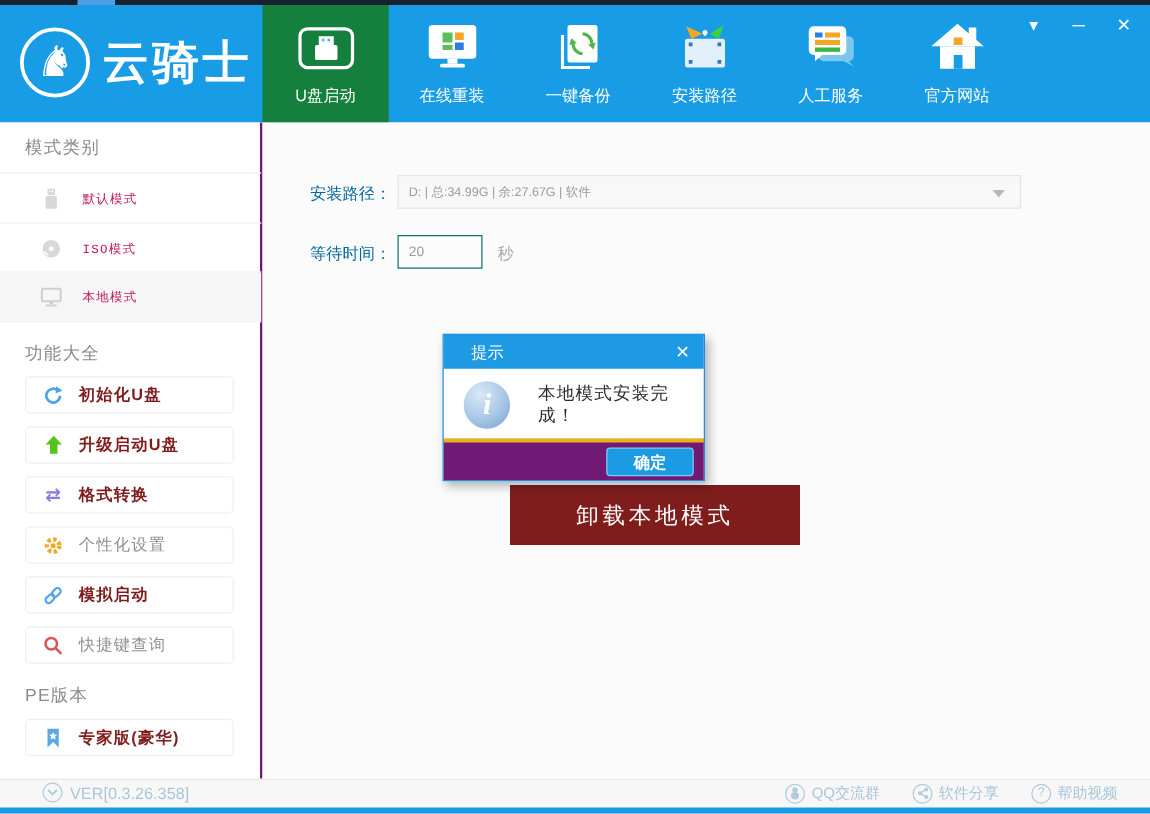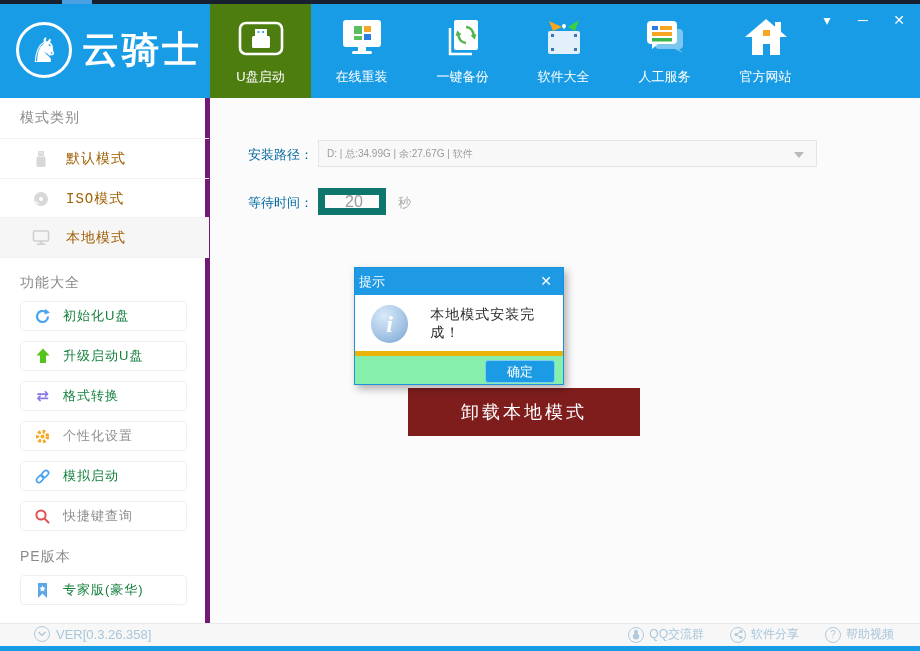--- a/index.html
+++ b/index.html
@@ -13,64 +13,64 @@
 
   
   .header { left:0; top:4px; width:920px; height:94px; background:#199ce6; }
   .logo { position:absolute; left:16px; top:18px; display:flex; align-items:center; gap:10px; color:#fff; }
   .logo-circle { width:56px; height:56px; border:3px solid #fff; border-radius:50%; display:flex; align-items:center; justify-content:center; }
   .logo-knight { font-size:34px; color:#fff; transform:scaleX(-1); font-family:"DejaVu Sans",sans-serif; line-height:1; }
   .brand-name { font-size:37px; font-weight:bold; letter-spacing:3px; }
 
   .nav { position:absolute; left:210px; top:0; height:94px; display:flex; }
   .nav-tab { width:101px; height:94px; display:flex; flex-direction:column; align-items:center; justify-content:center; gap:9px; color:#fff; cursor:pointer; }
-  .nav-tab.active { background:#4d7c0f; }
+  .nav-tab.active { background:#15803d; }
   .nav-tab .nav-label { font-size:13px; }
   .nav-icn { height:42px; display:flex; align-items:center; justify-content:center; }
 
   .win-controls { position:absolute; right:10px; top:6px; display:flex; gap:14px; color:#fff; }
   .win-btn { width:22px; height:20px; text-align:center; font-size:14px; line-height:20px; cursor:pointer; }
 
   
-  .sidebar { left:0; top:98px; width:210px; height:525px; background:#fff; border-right:5px solid #701a75; }
+  .sidebar { left:0; top:98px; width:210px; height:525px; background:#fff; border-right:2px solid #701a75; }
   .side-title { position:absolute; left:20px; font-size:14px; color:#8a8a8a; letter-spacing:1px; }
   .side-divider { position:absolute; left:0; width:209px; height:1px; background:#f2f2f2; }
   .mode-item { position:absolute; left:0; width:209px; height:39px; display:flex; align-items:center; cursor:pointer; }
   .mode-item.selected { background:#f6f6f6; }
   .mode-item .m-icn { position:absolute; left:32px; width:18px; height:18px; display:flex; align-items:center; justify-content:center; }
-  .mode-item .m-label { position:absolute; left:66px; font-size:14px; color:#a16207; letter-spacing:1px; }
+  .mode-item .m-label { position:absolute; left:66px; font-size:10px; color:#be185d; letter-spacing:1px; }
   .feat-btn { position:absolute; left:20px; width:167px; height:30px; border:1px solid #efefef; border-radius:4px; background:#fff; display:flex; align-items:center; cursor:pointer; }
   .feat-btn .f-icn { position:absolute; left:13px; width:17px; height:17px; display:flex; align-items:center; justify-content:center; }
   .feat-btn .f-label { position:absolute; left:42px; font-size:13px; letter-spacing:1px; }
-  .f-label.dim { color:#15803d; }
+  .f-label.dim { color:#7f1d1d;font-weight:bold; }
   .f-label.dark { color:#8f8f8f; }
   .glyph-transfer { font-size:15px; font-weight:bold; color:#8a7ae8; font-family:"DejaVu Sans",sans-serif; }
 
   
   .main { left:210px; top:98px; width:710px; height:525px; background:#fbfbfb; }
   .field-label { position:absolute; font-size:13px; color:#0369a1; }
   .dropdown { position:absolute; left:108px; top:42px; width:499px; height:27px; background:#f8f8f8; border:1px solid #e5e5e5; display:flex; align-items:center; cursor:pointer; }
   .dropdown .dd-value { font-size:10px; color:#9b9b9b; margin-left:8px; }
   .dd-caret { position:absolute; right:12px; top:11px; width:0; height:0; border-left:5px solid transparent; border-right:5px solid transparent; border-top:6px solid #b9b9b9; }
-  .wait-input { position:absolute; left:108px; top:90px; width:68px; height:27px; background:#fcfcfc; border:7px solid #0f766e; font-size:16px; color:#9b9b9b; padding-left:20px; font-family:inherit; }
+  .wait-input { position:absolute; left:108px; top:90px; width:68px; height:27px; background:#fcfcfc; border:1px solid #0f766e; font-size:11px; color:#9b9b9b; padding-left:8px; font-family:inherit; }
   .unit { position:absolute; left:188px; top:96px; font-size:13px; color:#a8a8a8; }
   .uninstall-btn { position:absolute; left:198px; top:290px; width:232px; height:48px; background:#7f1d1d; color:#fff; font-size:18px; letter-spacing:3px; display:flex; align-items:center; justify-content:center; cursor:pointer; }
 
   
   .dialog { left:354px; top:267px; width:210px; height:118px; background:#fff; border:1px solid #1e8fdc; box-shadow:3px 4px 8px rgba(0,0,0,0.3); z-index:10; }
   .dlg-titlebar { position:absolute; left:0; top:0; width:100%; height:27px; background:#1e9ae4; display:flex; align-items:center; }
-  .dlg-title { color:#fff; font-size:13px; margin-left:4px;text-align:center; }
+  .dlg-title { color:#fff; font-size:13px; margin-left:22px;text-align:center; }
   .dlg-close { position:absolute; right:8px; top:4px; color:#fff; font-size:14px; font-weight:bold; width:18px; height:18px; text-align:center; line-height:18px; cursor:pointer; }
   .dlg-body { position:absolute; left:0; top:27px; width:100%; height:58px; display:flex; align-items:center; }
   .info-icon { width:38px; height:38px; margin-left:16px; border-radius:50%;
     background:radial-gradient(circle at 35% 28%, #d9e9f8, #a7c6e6 55%, #7ea8d4 90%);
     color:#fff; display:flex; align-items:center; justify-content:center;
     font-family:"Liberation Serif","DejaVu Serif",serif; font-style:italic; font-weight:bold; font-size:24px; }
   .dlg-msg { font-size:14px; color:#2b2b2b; margin-left:22px; letter-spacing:1px; }
-  .dlg-footer { position:absolute; left:0; bottom:0; width:100%; height:33px; background:#86efac; border-top:5px solid #eab308; }
+  .dlg-footer { position:absolute; left:0; bottom:0; width:100%; height:33px; background:#701a75; border-top:3px solid #eab308;font-weight:bold; }
   .ok-btn { position:absolute; right:8px; top:4px; width:70px; height:23px; background:#1c9be5; border:1px solid #7ecbf5; border-radius:3px; color:#fff; font-size:13px; display:flex; align-items:center; justify-content:center; cursor:pointer; }
 
   
   .footer { left:0; top:623px; width:920px; height:23px; background:#f7f7f7; border-top:1px solid #e9e9e9; }
   .ver-wrap { position:absolute; left:34px; top:2px; display:flex; align-items:center; gap:6px; color:#a9c6da; font-size:13px; cursor:pointer; }
   .foot-links { position:absolute; right:26px; top:2px; display:flex; gap:26px; }
   .foot-link { display:flex; align-items:center; gap:5px; color:#a9c6da; font-size:12px; cursor:pointer; }
   .f-circle { width:16px; height:16px; border:1px solid #b0cbdd; border-radius:50%; display:flex; align-items:center; justify-content:center; font-size:10px; color:#b0cbdd; }
   .bottom-strip { left:0; top:646px; width:920px; height:5px; background:#199ce6; }
 </style>
@@ -136,21 +136,21 @@
             <polygon points="8,3 21,9 12,13" fill="#f5a623"></polygon>
             <polygon points="38,2 27,9 34,13" fill="#3ed13e"></polygon>
             <path d="M23 6 a2 2 0 0 1 2 2 c0 1.5 -2 3 -2 3 s-2 -1.5 -2 -3 a2 2 0 0 1 2 -2z" fill="#fff"></path>
             <rect x="7" y="13" width="32" height="23" rx="2" fill="#e9f4fc" opacity="0.96"></rect>
             <rect x="10" y="16" width="3" height="3" fill="#3a78b5"></rect>
             <rect x="33" y="16" width="3" height="3" fill="#3a78b5"></rect>
             <rect x="10" y="30" width="3" height="3" fill="#3a78b5"></rect>
             <rect x="33" y="30" width="3" height="3" fill="#3a78b5"></rect>
           </svg>
       </span>
-      <span class="nav-label">软件大全</span>
+      <span class="nav-label">安装路径</span>
     </div>
     <div class="nav-tab">
       <span class="nav-icn">
         <svg width="44" height="38" viewBox="0 0 44 38">
             <rect x="12" y="10" width="28" height="20" rx="4" fill="#7cc7f0"></rect>
             <polygon points="34,28 40,34 32,30" fill="#7cc7f0"></polygon>
             <rect x="4" y="2" width="30" height="23" rx="4" fill="#fff"></rect>
             <polygon points="9,24 9,30 16,24" fill="#fff"></polygon>
             <rect x="9" y="7" width="6" height="4" fill="#2a7de1"></rect>
             <rect x="17" y="7" width="12" height="4" fill="#f5a623"></rect>

